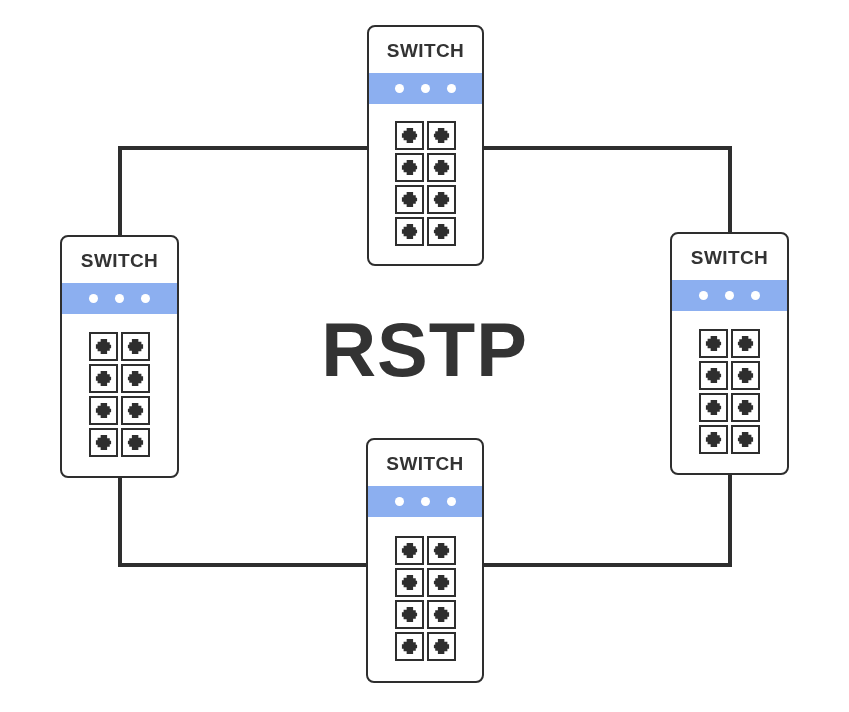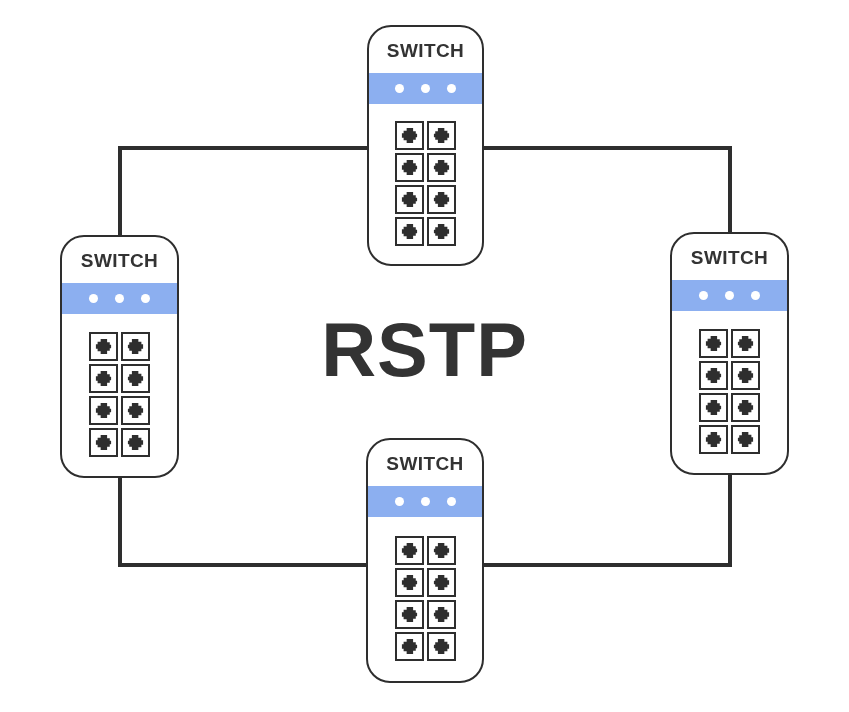--- a/index.html
+++ b/index.html
@@ -41,21 +41,21 @@
     z-index: 2;
     user-select: none;
   }
 
   
   .switch {
     position: absolute;
     box-sizing: border-box;
     background: #ffffff;
     border: 2.5px solid #2e2e2e;
-    border-radius: 24px;
+    border-radius: 8px;
     z-index: 3;
     display: flex;
     flex-direction: column;
     align-items: stretch;
     overflow: hidden;
   }
   .switch-title {
     text-align: center;
     font-size: 19px;
     font-weight: bold;

